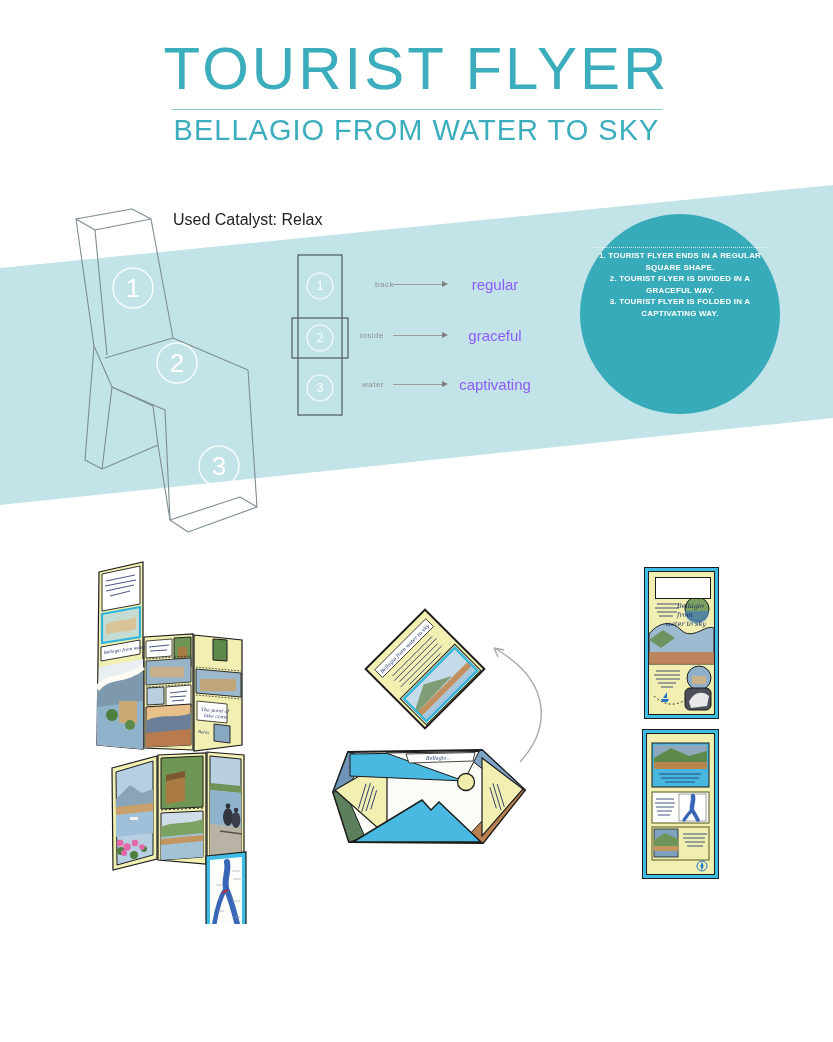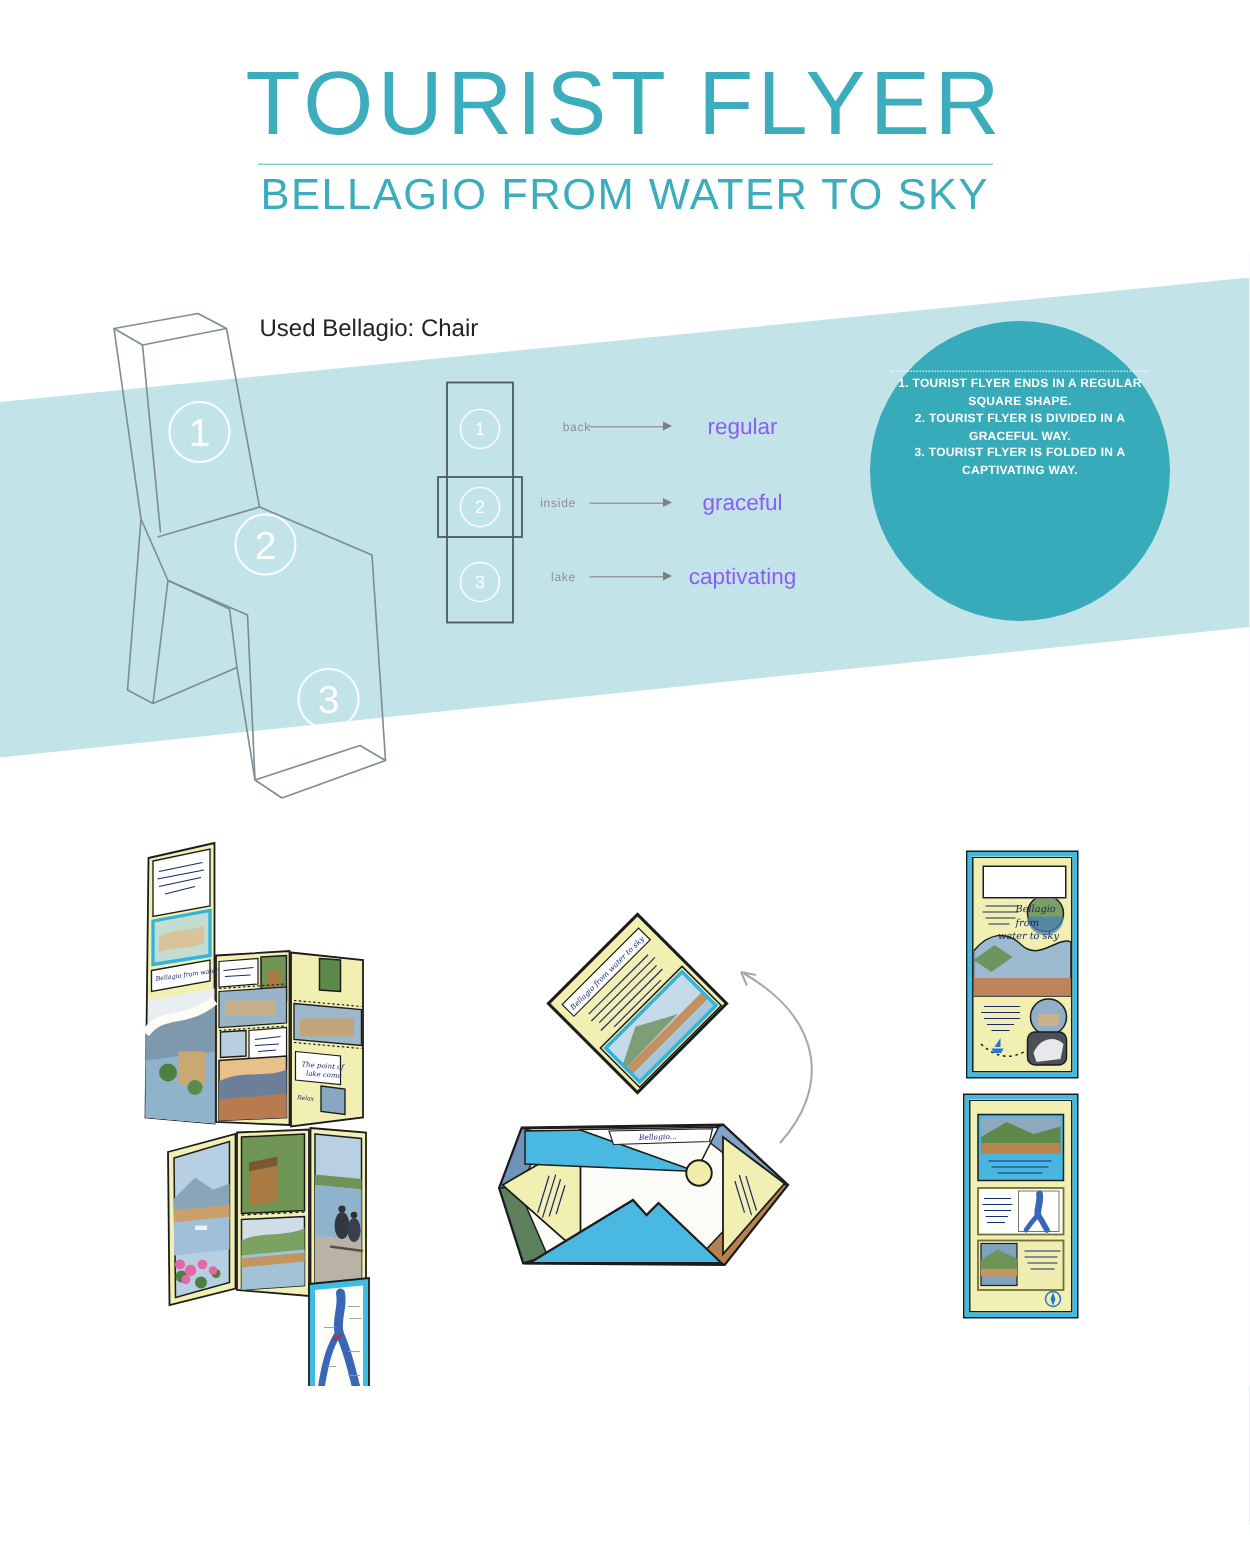--- a/index.html
+++ b/index.html
@@ -46,21 +46,21 @@
 <body>
 
 <div class="page">
 
   <div class="band"></div>
 
   <div class="title">TOURIST FLYER</div>
   <div class="title-rule"></div>
   <div class="subtitle">BELLAGIO FROM WATER TO SKY</div>
 
-  <div class="catalyst-label">Used Bellagio: Chair</div>
+  <div class="catalyst-label">Used Catalyst: Relax</div>
 
   <svg class="abs" style="left:55px;top:195px" width="230" height="345" viewBox="0 0 230 345">
     <g fill="none" stroke="#7e8d92" stroke-width="1.1" stroke-linejoin="round">
       <path d="M21,24 L77,14 L96,24 L118,143 L193,175 L202,312 L133,337 L115,325 L110,215 L57,192 L39,151 Z"></path>
       <path d="M21,24 L40,35 L96,24"></path>
       <path d="M40,35 L52,160"></path>
       <path d="M118,143 L50,163"></path>
       <path d="M57,192 L47,274 L30,265 L39,151"></path>
       <path d="M57,192 L98,211 L103,250 L47,274"></path>
       <path d="M103,250 L115,325"></path>
@@ -96,21 +96,21 @@
   </svg>
 
   <span class="part-label" style="left:348px;top:280px">back</span>
   <div class="map-arrow" style="left:393px;top:284px"></div>
   <span class="map-word" style="left:450px;top:276px">regular</span>
 
   <span class="part-label" style="left:338px;top:331px">inside</span>
   <div class="map-arrow" style="left:393px;top:335px"></div>
   <span class="map-word" style="left:450px;top:327px">graceful</span>
 
-  <span class="part-label" style="left:338px;top:380px">lake</span>
+  <span class="part-label" style="left:338px;top:380px">water</span>
   <div class="map-arrow" style="left:393px;top:384px"></div>
   <span class="map-word" style="left:450px;top:376px">captivating</span>
 
   <div class="rules-circle">
     <div class="rules-dots"></div>
     <div class="rule">1. TOURIST FLYER ENDS IN A REGULAR
 SQUARE SHAPE.</div>
     <div class="rule">2. TOURIST FLYER IS DIVIDED IN A
 GRACEFUL WAY.</div>
     <div class="rule">3. TOURIST FLYER IS FOLDED IN A

